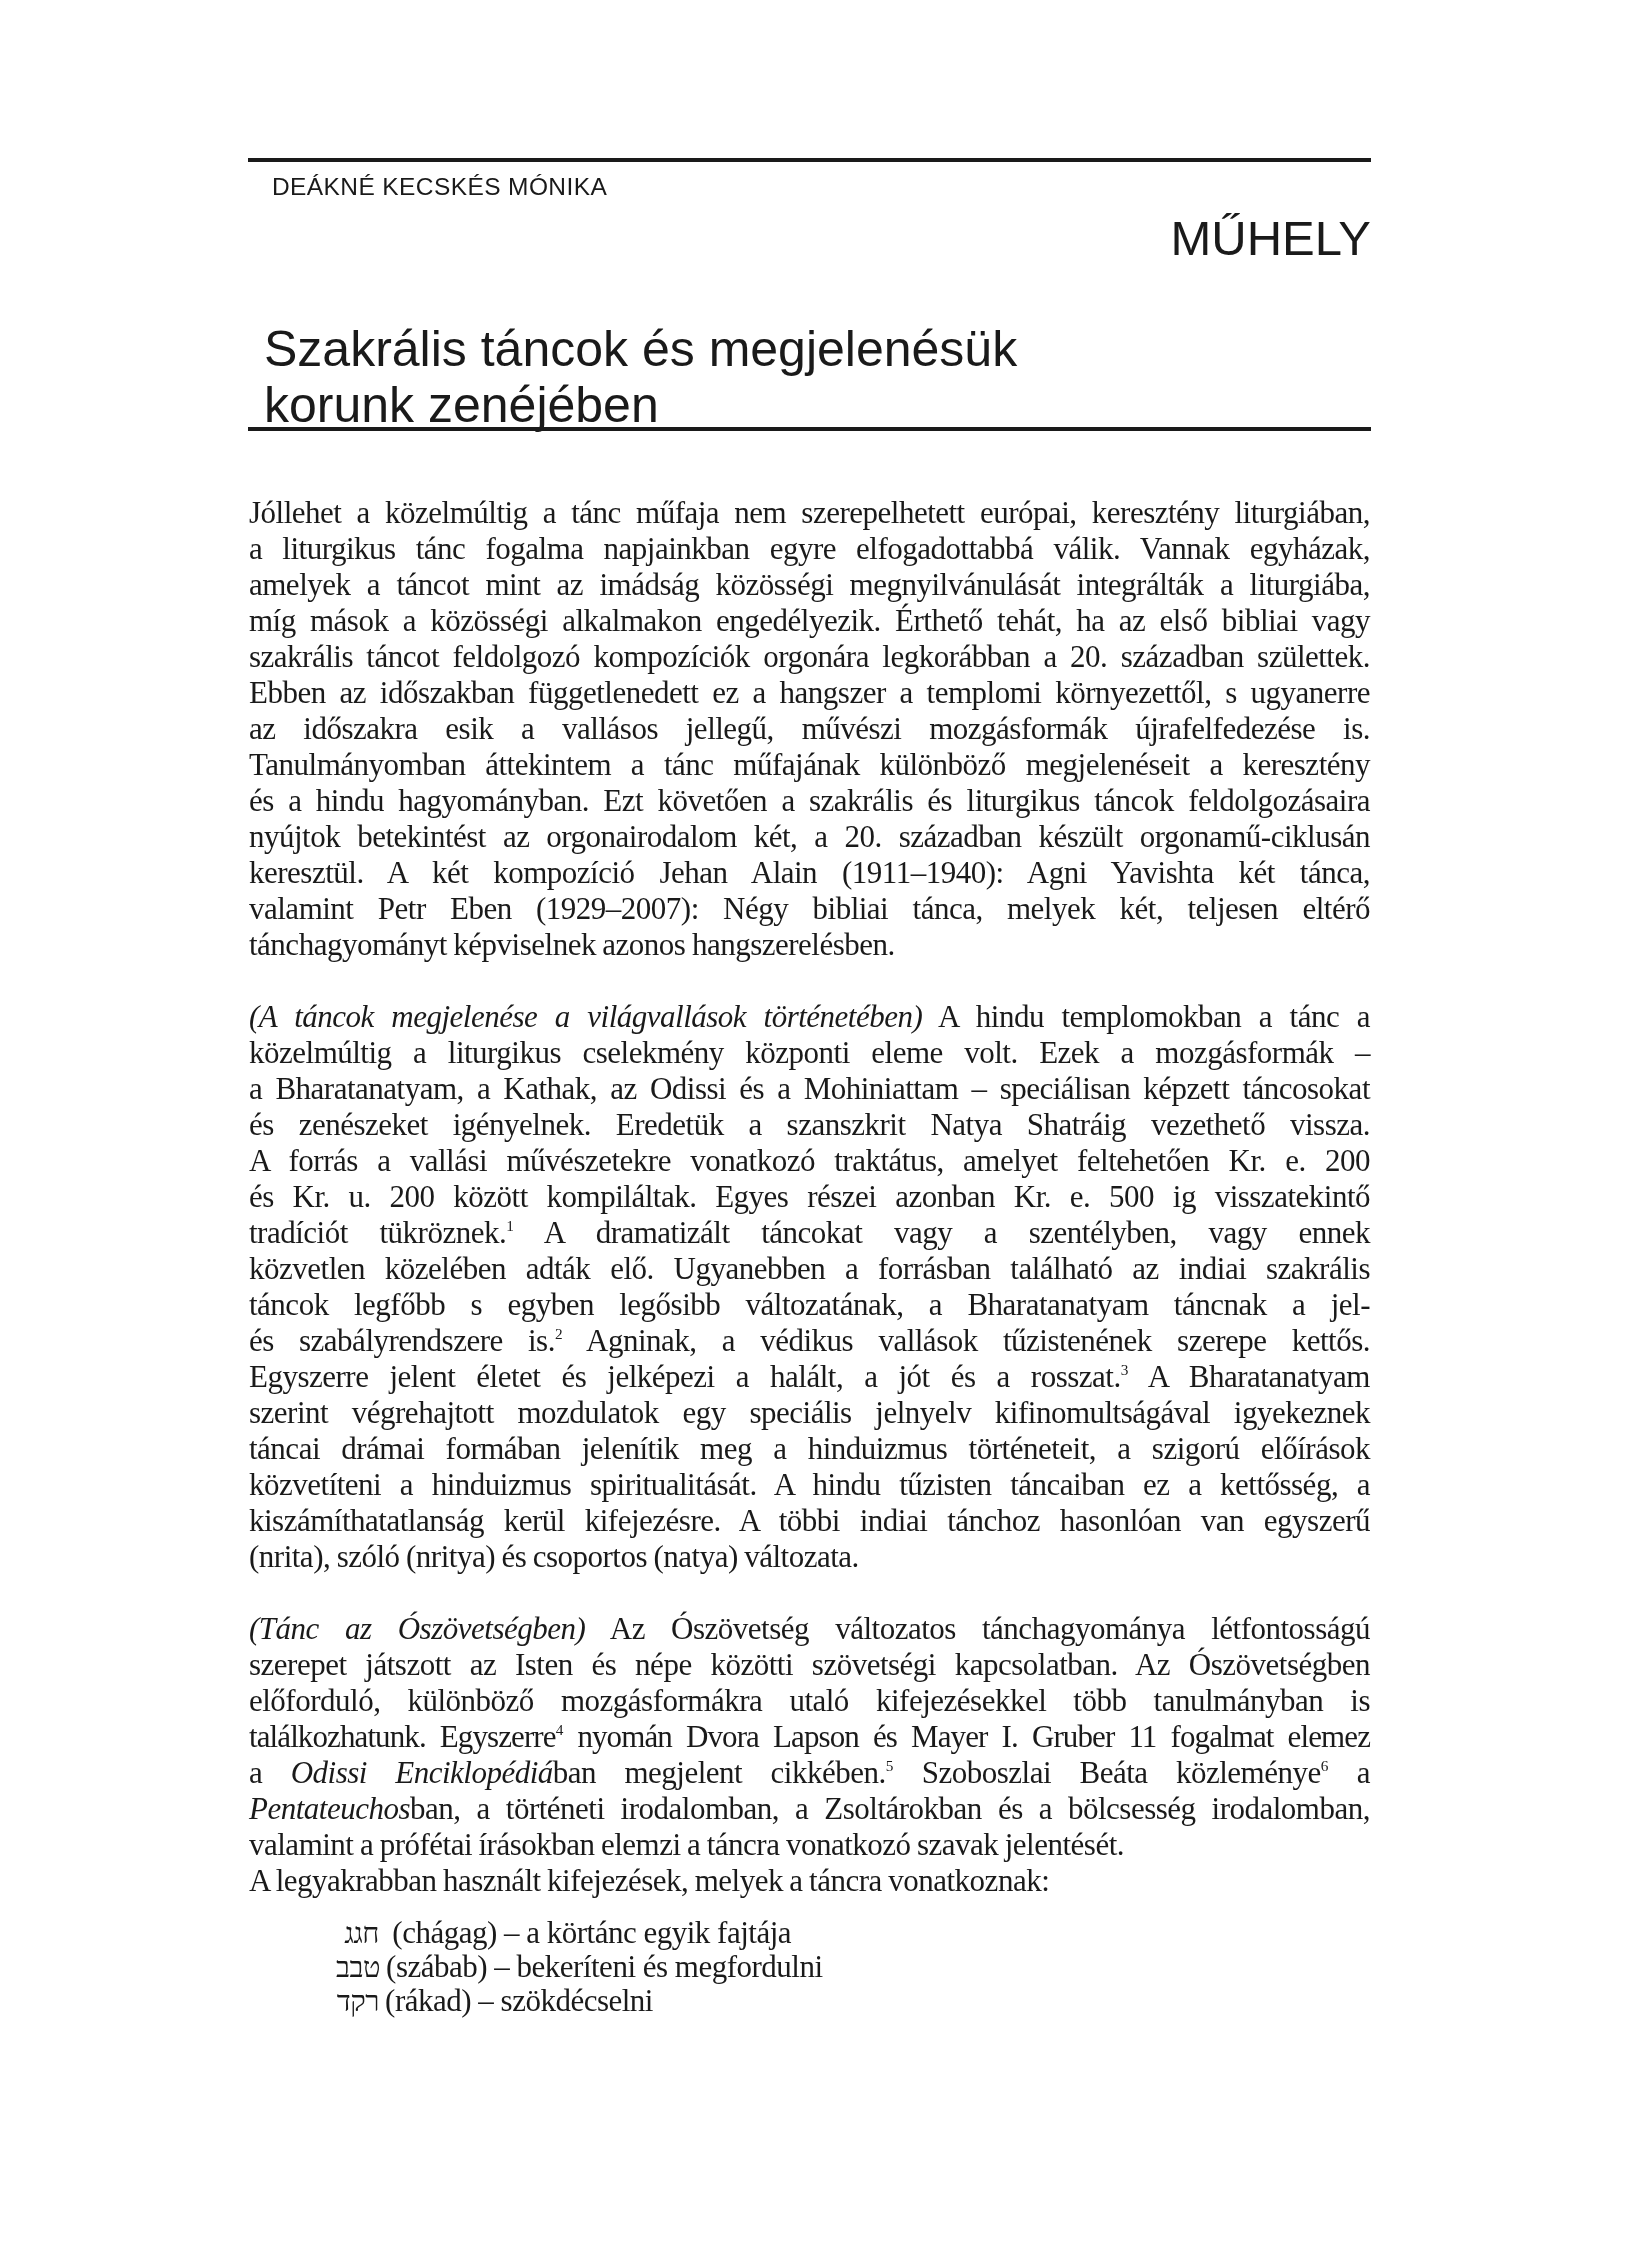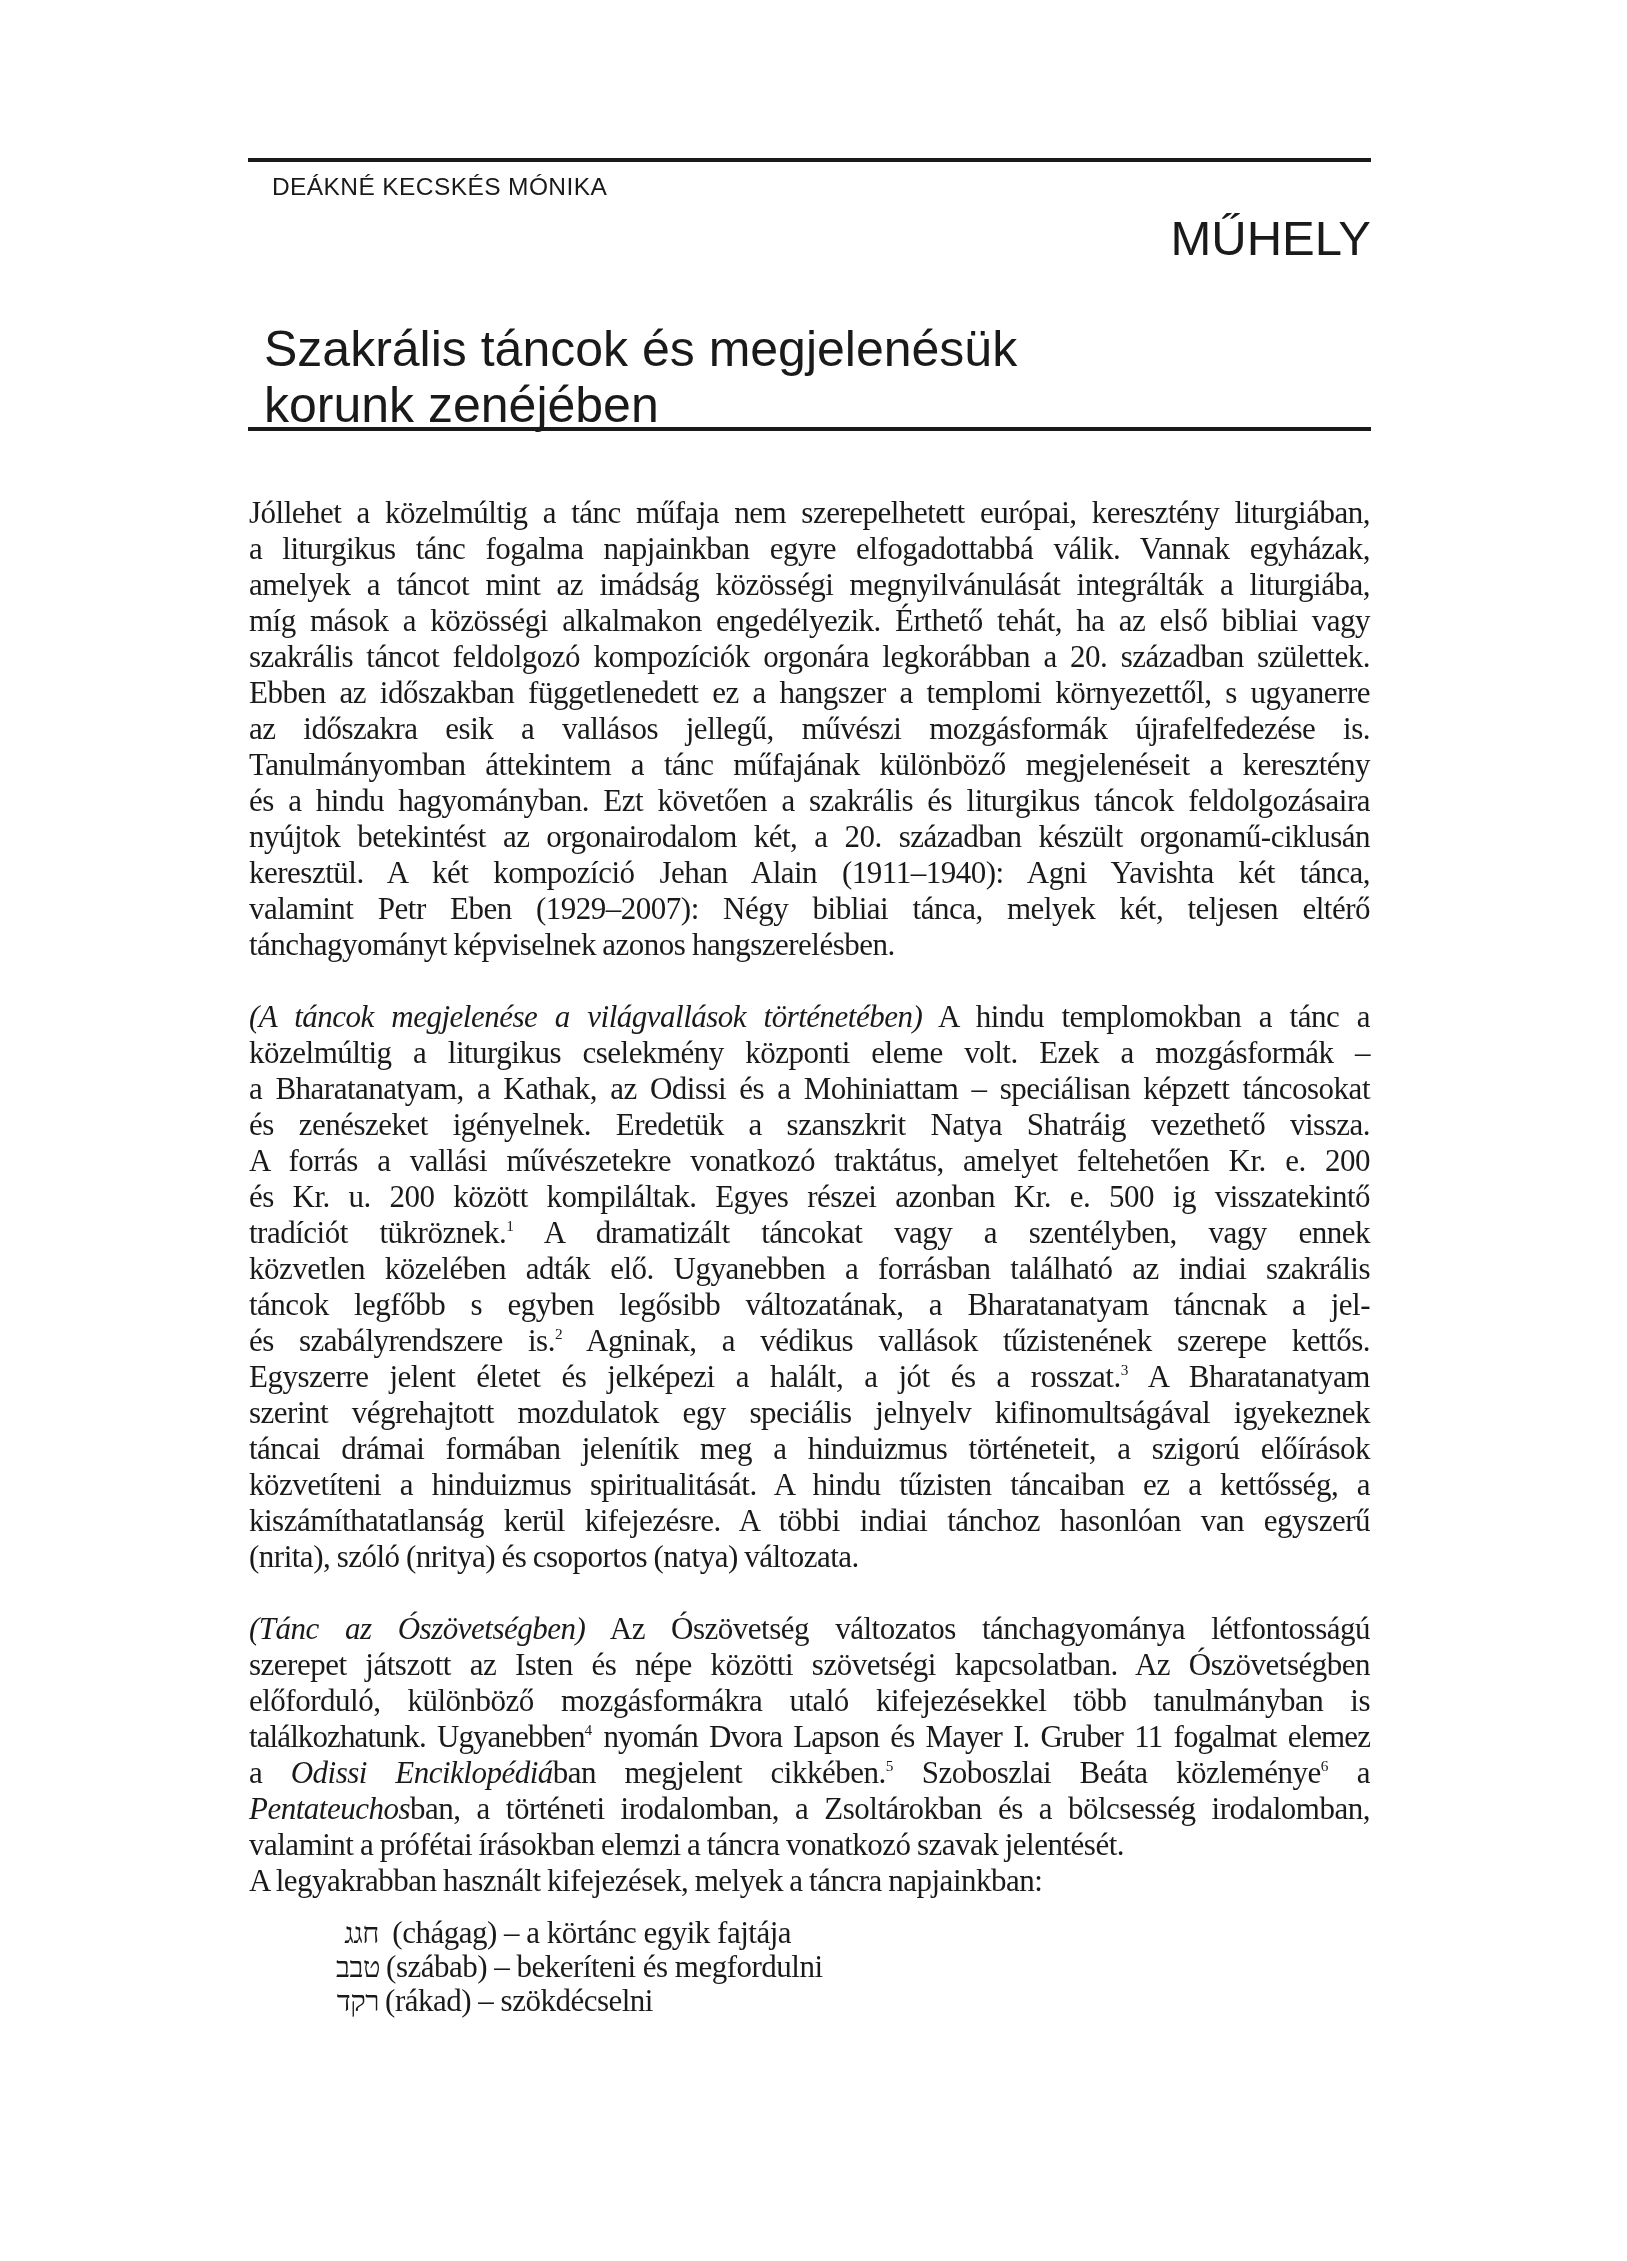--- a/index.html
+++ b/index.html
@@ -73,27 +73,27 @@
       <span class="line">táncai drámai formában jelenítik meg a hinduizmus történeteit, a szigorú előírások</span>
       <span class="line">közvetíteni a hinduizmus spiritualitását. A hindu tűzisten táncaiban ez a kettősség, a</span>
       <span class="line">kiszámíthatatlanság kerül kifejezésre. A többi indiai tánchoz hasonlóan van egyszerű</span>
       <span class="line last">(nrita), szóló (nritya) és csoportos (natya) változata.</span>
     </p>
 
     <p class="para" style="margin-bottom:0">
       <span class="line"><span class="it">(Tánc az Ószövetségben)</span><span> Az Ószövetség változatos tánchagyománya létfontosságú</span></span>
       <span class="line">szerepet játszott az Isten és népe közötti szövetségi kapcsolatban. Az Ószövetségben</span>
       <span class="line">előforduló, különböző mozgásformákra utaló kifejezésekkel több tanulmányban is</span>
-      <span class="line" style="letter-spacing:-0.9px"><span>találkozhatunk. Ugyanebben</span><sup class="fn">4</sup><span> nyomán Dvora Lapson és Mayer I. Gruber 11 fogalmat elemez</span></span>
+      <span class="line" style="letter-spacing:-0.9px"><span>találkozhatunk. Egyszerre</span><sup class="fn">4</sup><span> nyomán Dvora Lapson és Mayer I. Gruber 11 fogalmat elemez</span></span>
       <span class="line"><span>a </span><span class="it">Odissi Enciklopédiá</span><span>ban megjelent cikkében.</span><sup class="fn">5</sup><span> Szoboszlai Beáta közleménye</span><sup class="fn">6</sup><span> a</span></span>
       <span class="line"><span class="it">Pentateuchos</span><span>ban, a történeti irodalomban, a Zsoltárokban és a bölcsesség irodalomban,</span></span>
       <span class="line last">valamint a prófétai írásokban elemzi a táncra vonatkozó szavak jelentését.</span>
     </p>
     <p class="intro">
-      <span class="line last">A legyakrabban használt kifejezések, melyek a táncra napjainkban:</span>
+      <span class="line last">A legyakrabban használt kifejezések, melyek a táncra vonatkoznak:</span>
     </p>
 
     <ul class="list">
       <li><span class="heb">חגג</span><span> (chágag) – a körtánc egyik fajtája</span></li>
       <li><span class="heb">טבב</span><span>(szábab) – bekeríteni és megfordulni</span></li>
       <li><span class="heb">רקד</span><span>(rákad) – szökdécselni</span></li>
     </ul>
   </div>
 </div>
 

